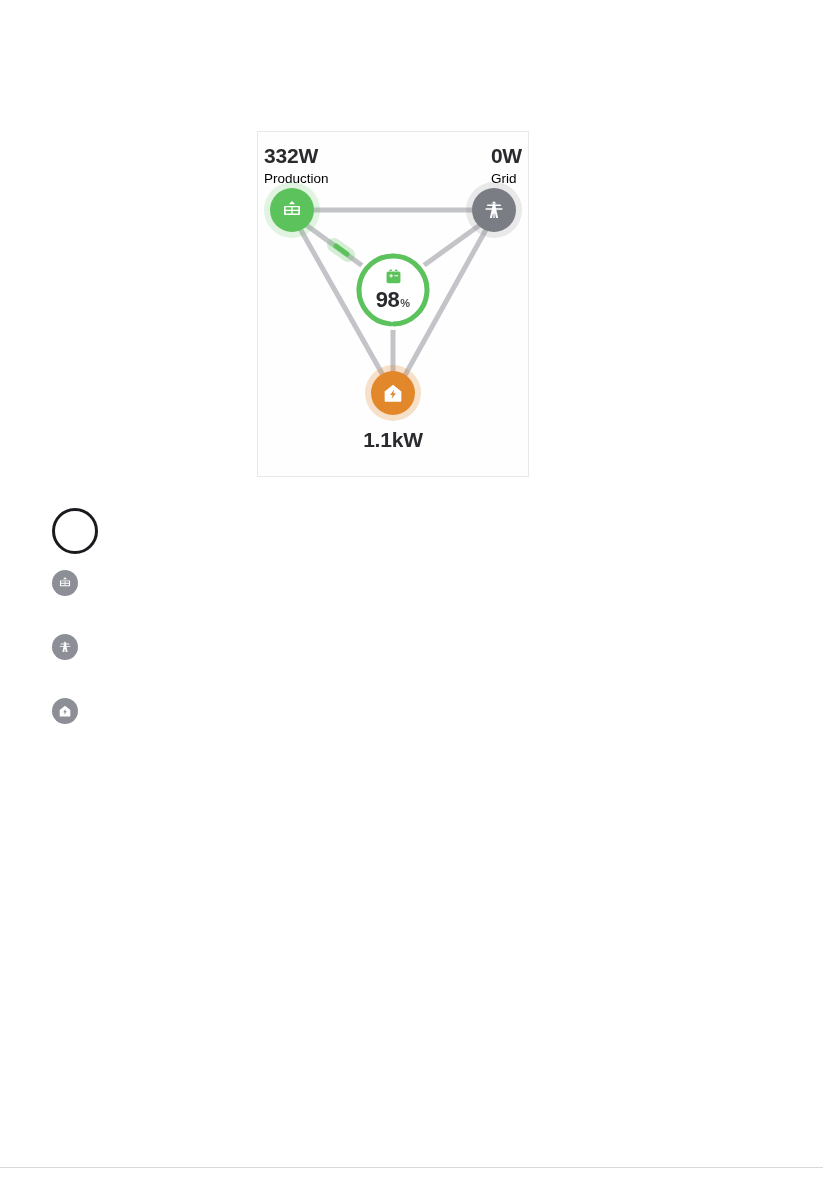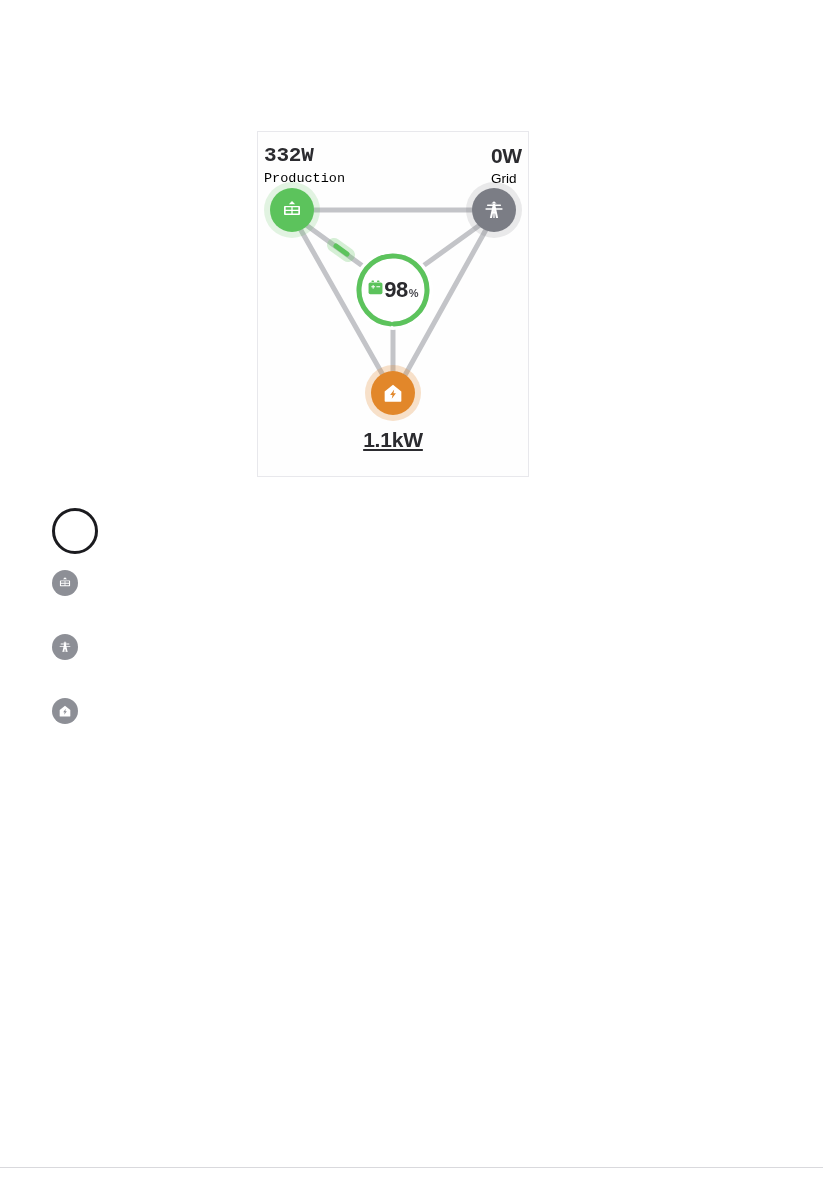--- a/index.html
+++ b/index.html
@@ -50,24 +50,24 @@
     letter-spacing: -0.2px;
     line-height: 24px;
   }
   .stat-label {
     font-size: 13.5px;
     color: #000000;
     line-height: 18px;
     margin-top: 2px;
   }
 
-  #production-stat { left: 6px;  top: 12px;  text-align: left; font-family: Liberation Mono, monospace; }
+  #production-stat { left: 6px;  top: 12px;  text-align: left; }
   #grid-stat       { right: 6px; top: 12px;  text-align: left; }
   #consumption-stat{ left: 0;    top: 296px; width: 270px; text-align: center; }
-  #consumption-stat .stat-value { font-size: 21px; text-decoration: underline; }
+  #consumption-stat .stat-value { font-size: 21px; }
 
   
   #flow-diagram {
     position: absolute;
     left: 0;
     top: 0;
     width: 270px;
     height: 344px;
   }
 
@@ -111,21 +111,21 @@
   #battery-gauge-ring {
     position: absolute;
     left: 0; top: 0;
     width: 80px; height: 80px;
   }
   #battery-gauge-inner {
     position: absolute;
     left: 0; top: 0;
     width: 80px; height: 80px;
     display: flex;
-    flex-direction: row;
+    flex-direction: column;
     align-items: center;
     justify-content: center;
   }
   #battery-icon { margin-bottom: 1px; }
   #battery-soc-wrap {
     display: flex;
     align-items: baseline;
     line-height: 1;
   }
   #battery-soc-value {

